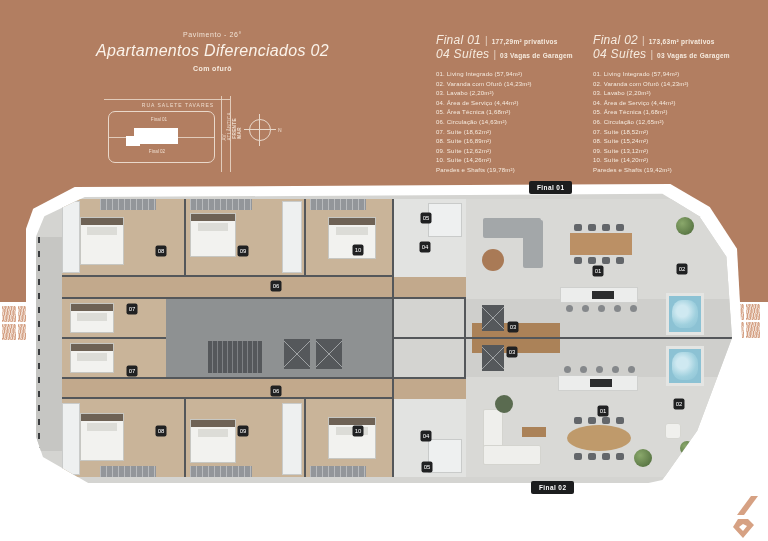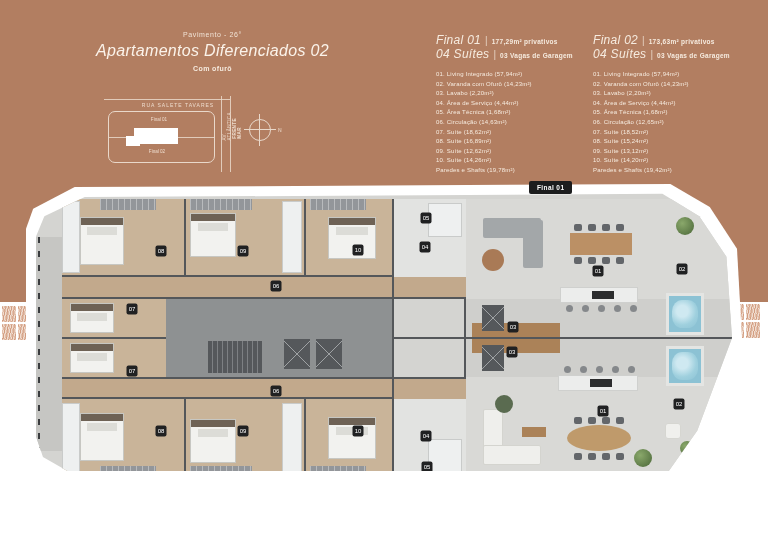--- a/index.html
+++ b/index.html
@@ -1,18 +1,18 @@
 <!DOCTYPE html>
 <html><head>
 <meta charset="utf-8">
 <style>
   * { margin:0; padding:0; box-sizing:border-box; }
   html,body { background:#ffffff; }
   .page {
-    position:relative; width:768px; height:471px; overflow:hidden;
+    position:relative; width:768px; height:541px; overflow:hidden;
     background:#ffffff; font-family:"Liberation Sans", sans-serif;
   }
   
   .hero { position:absolute; left:0; top:0; width:768px; height:302px; background:#b27e61; z-index:0; }
 
   
   .header { position:absolute; left:90px; top:31px; width:245px; text-align:center; color:#f6ebdf; z-index:5; }
   .pavimento { font-size:7px; letter-spacing:.6px; opacity:.92; }
   .title { font-size:16px; font-style:italic; font-weight:normal; margin-top:4px; color:#fbf3ea; letter-spacing:.3px; }
   .subtitle { font-size:7px; font-weight:bold; margin-top:5px; letter-spacing:.4px; }

